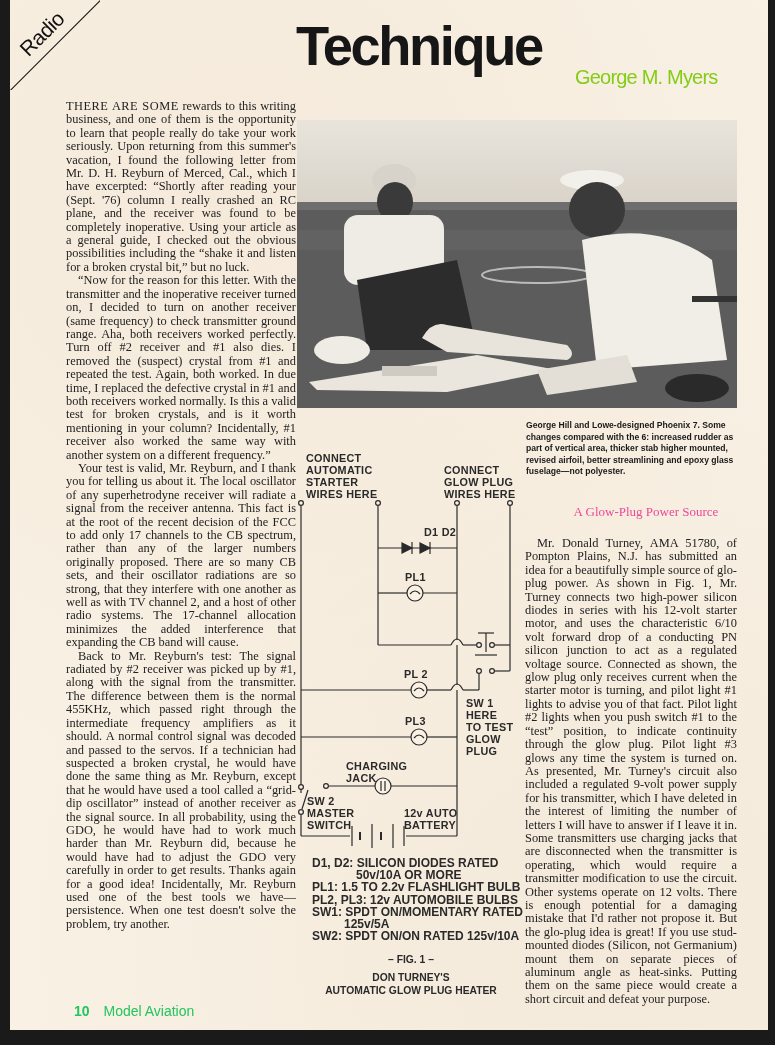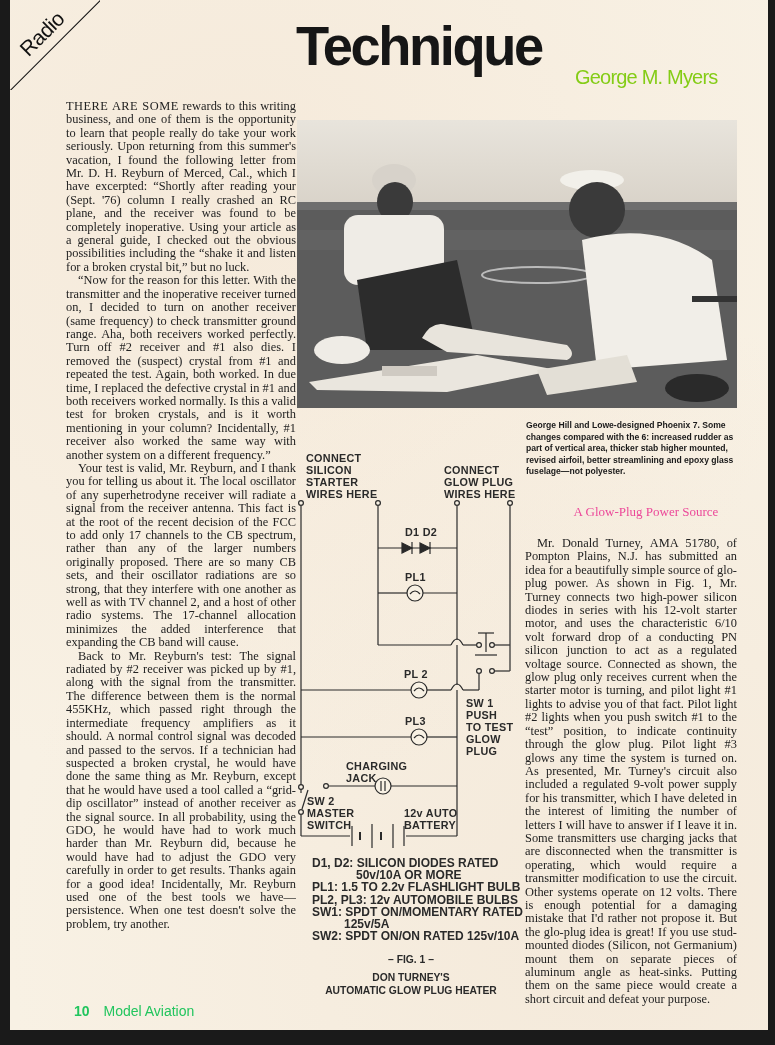--- a/index.html
+++ b/index.html
@@ -170,36 +170,36 @@
     <line x1="372" y1="824" x2="372" y2="848"></line>
     <line x1="381" y1="832" x2="381" y2="840" stroke-width="2"></line>
     <line x1="393" y1="824" x2="393" y2="848"></line>
     <line x1="404" y1="826" x2="404" y2="846"></line>
     <line x1="406" y1="836" x2="457" y2="836"></line>
   </g>
 </svg>
 
 <div class="diag-label" style="left:306px;top:452px;">
   <div>CONNECT</div>
-  <div>SILICON</div>
+  <div>AUTOMATIC</div>
   <div>STARTER</div>
   <div>WIRES HERE</div>
 </div>
 <div class="diag-label" style="left:444px;top:464px;">
   <div>CONNECT</div>
   <div>GLOW PLUG</div>
   <div>WIRES HERE</div>
 </div>
-<div class="diag-label" style="left:405px;top:526px;">D1 D2</div>
+<div class="diag-label" style="left:424px;top:526px;">D1 D2</div>
 <div class="diag-label" style="left:405px;top:571px;">PL1</div>
 <div class="diag-label" style="left:404px;top:668px;">PL 2</div>
 <div class="diag-label" style="left:405px;top:715px;">PL3</div>
 <div class="diag-label" style="left:466px;top:697px;">
   <div>SW 1</div>
-  <div>PUSH</div>
+  <div>HERE</div>
   <div>TO TEST</div>
   <div>GLOW</div>
   <div>PLUG</div>
 </div>
 <div class="diag-label" style="left:346px;top:760px;">
   <div>CHARGING</div>
   <div style="padding-left:0px">JACK</div>
 </div>
 <div class="diag-label" style="left:307px;top:795px;">
   <div>SW 2</div>

